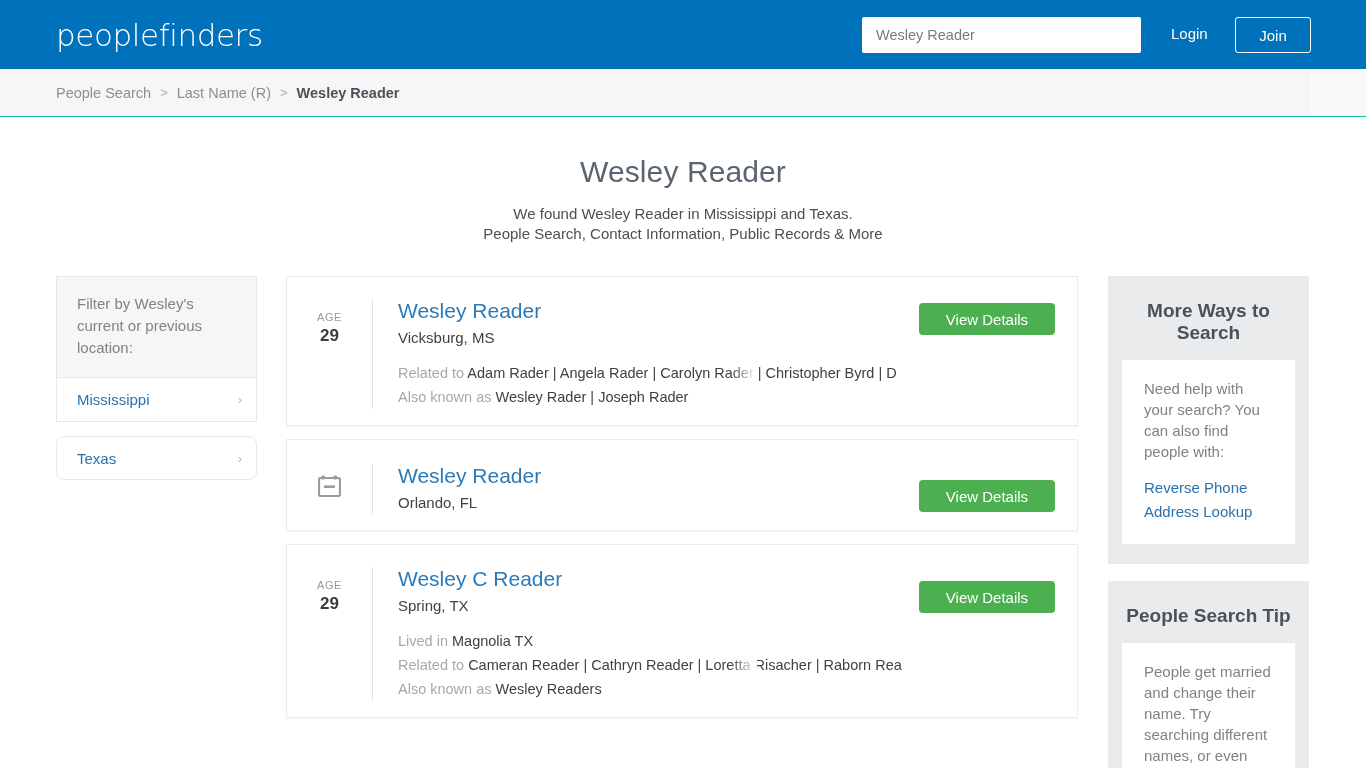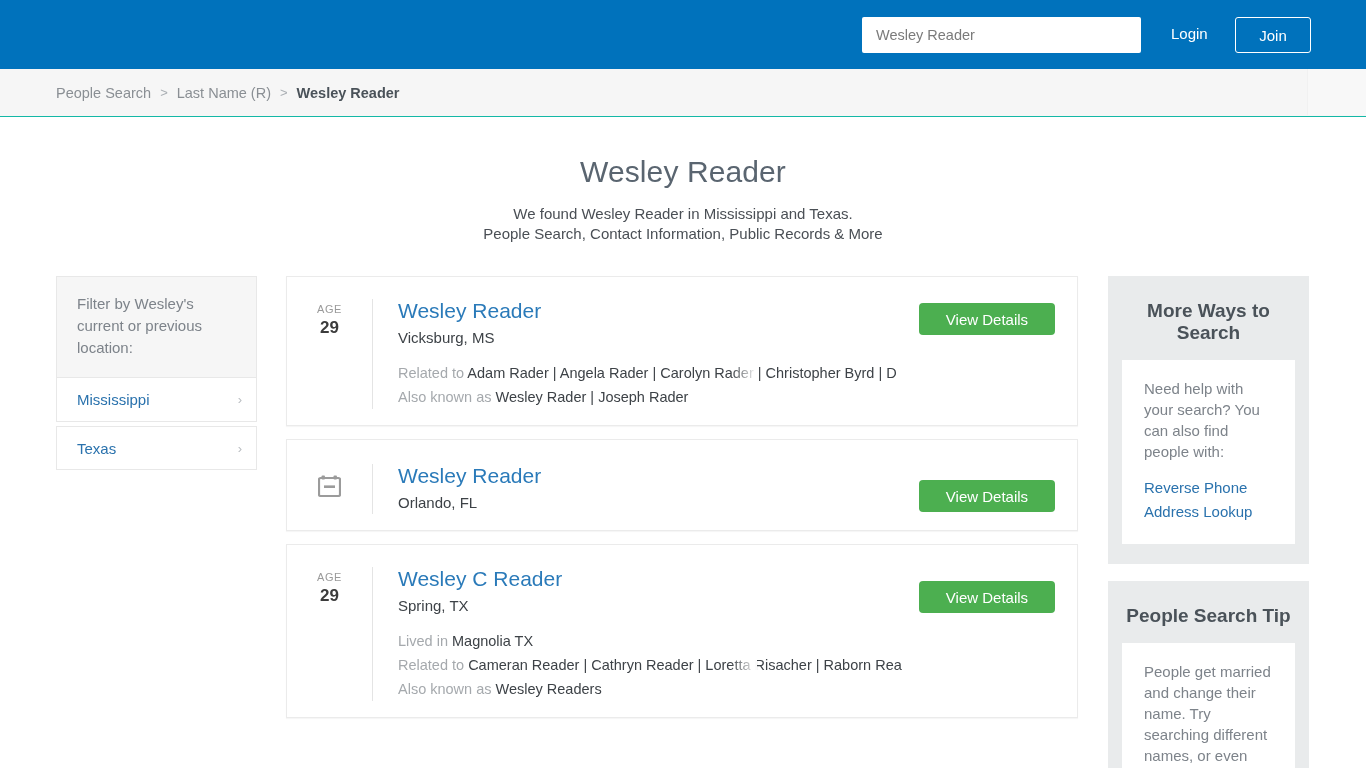--- a/index.html
+++ b/index.html
@@ -142,21 +142,22 @@
     border: 1px solid #e8e8e8;
     border-top: none;
     height: 44px;
     display: flex;
     align-items: center;
     padding: 0 14px 0 20px;
     cursor: pointer;
   }
   .filter-item.spaced {
     border-top: 1px solid #e8e8e8;
-    margin-top: 4px;
+    margin-top: 14px;
+    border-radius: 8px;
   }
   .filter-item .fname {
     flex: 1;
     font-size: 15px;
     color: #2a72ad;
   }
   .chev {
     color: #b9bdc1;
     font-size: 13px;
     line-height: 1;
@@ -177,20 +178,21 @@
     width: 85px;
     flex: 0 0 85px;
     text-align: center;
     padding-top: 5px;
   }
   .age-label {
     font-size: 11px;
     color: #9a9a9a;
     letter-spacing: 0.6px;
     line-height: 14px;
+    margin-top: 8px;
   }
   .age-value {
     font-size: 17px;
     color: #3c3c3c;
     font-weight: bold;
     line-height: 24px;
   }
   .cal-icon { margin-top: 8px; display: inline-block; }
   .divider {
     width: 1px;
@@ -283,20 +285,21 @@
     cursor: pointer;
   }
   .rail-links { margin-top: 14px; }
   .rail-box.tip { padding-bottom: 0; height: 213px; overflow: hidden; }
   .rail-box.tip .rail-body { padding-bottom: 8px; height: 164px; overflow: hidden; }
 </style>
 </head>
 <body>
 
 <div class="header">
+  <div class="logo">peoplefinders</div>
   <input class="search-box" type="text" placeholder="Wesley Reader" style="">
   <a class="login-link">Login</a>
   <div class="join-btn">Join</div>
 </div>
 
 <div class="breadcrumb-bar">
   <div class="breadcrumb">
     <a>People Search</a>
     <span class="sep">&gt;</span>
     <a>Last Name (R)</a>

